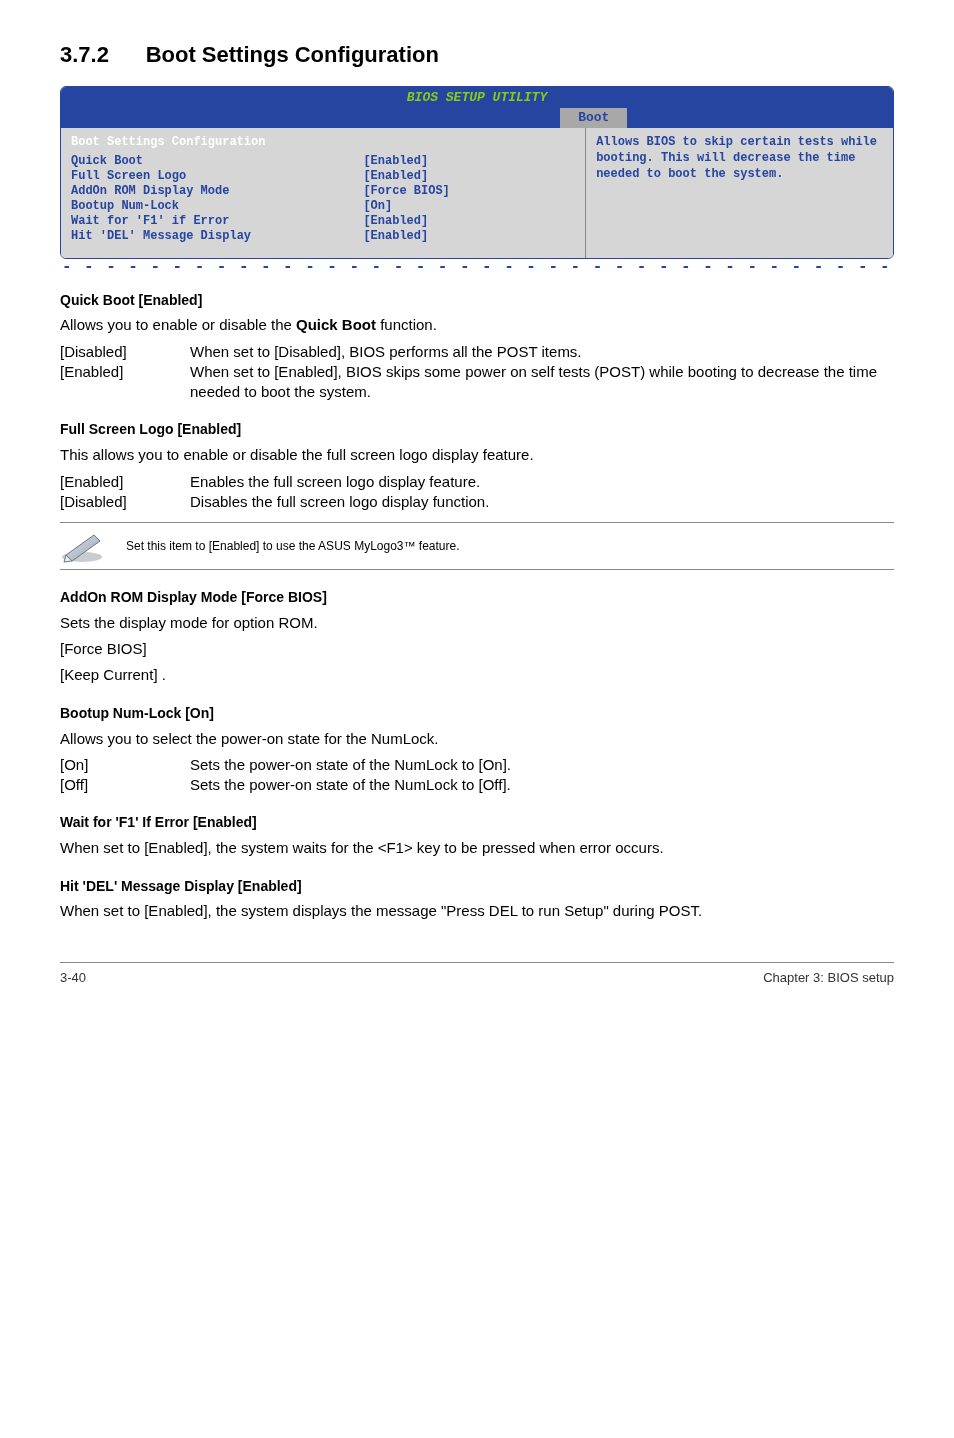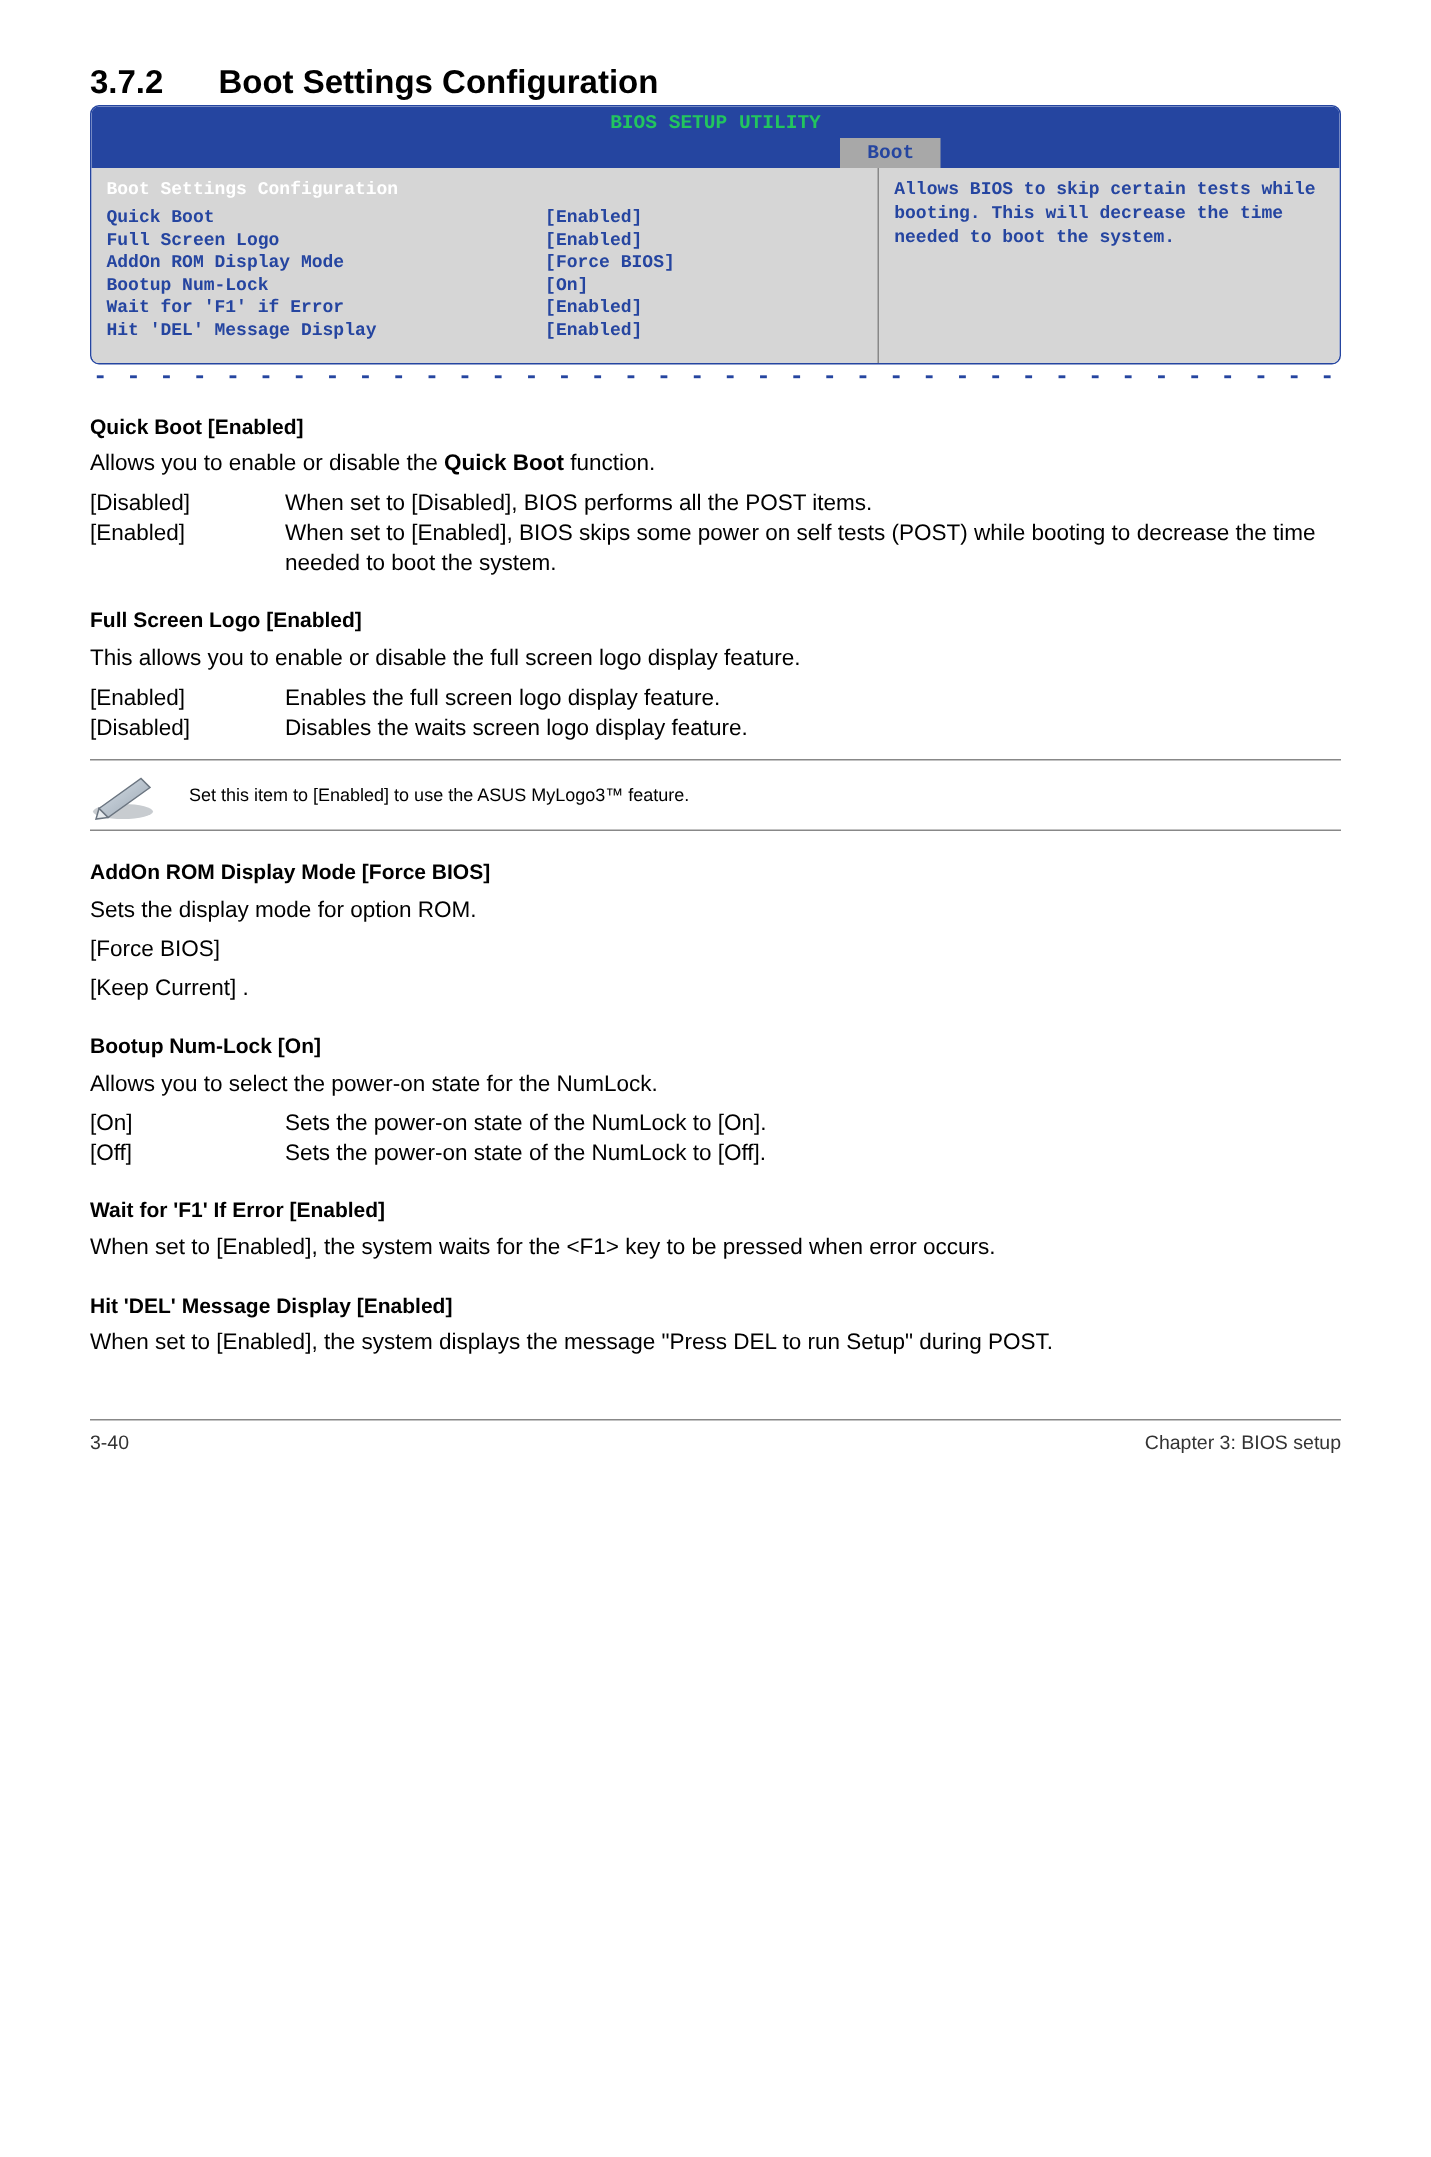--- a/index.html
+++ b/index.html
@@ -5,27 +5,27 @@
   * { margin: 0; padding: 0; box-sizing: border-box; }
   body {
     font-family: Arial, Helvetica, sans-serif;
     font-size: 15px;
     color: #000;
     background: #fff;
     width: 954px;
     padding: 40px 60px 20px 60px;
     line-height: 1.35;
   }
-  h2 { font-size: 22px; font-weight: bold; }
+  h2 { font-size: 22px; font-weight: bold; margin-bottom: 16px; }
   h3 { font-size: 14px; font-weight: bold; margin-top: 18px; margin-bottom: 6px; }
   p  { margin-bottom: 6px; }
 
   
   .bios-box { border: 1px solid #2545a0; border-radius: 6px; overflow: hidden; margin-bottom: 4px; }
-  .bios-title { background: #2545a0; color: #22c55e; text-align: center; font-family: "Courier New", monospace; font-size: 13px; font-weight: bold; padding: 2px 0; }
+  .bios-title { background: #2545a0; color: #84cc16; text-align: center; font-family: "Courier New", monospace; font-size: 13px; font-weight: bold; padding: 2px 0; font-style: italic; }
   .bios-tabs { background: #2545a0; display: flex; font-family: "Courier New", monospace; font-size: 13px; justify-content: space-between; }
   .bios-tabs .spacer { flex: 0 0 60%; }
   .bios-tabs .tab { background: #a8a8a8; color: #2545a0; padding: 1px 18px; font-weight: bold; }
   .bios-tabs .rest { flex: 1; }
   .bios-body { display: flex; background: #d6d6d6; font-family: "Courier New", monospace; font-size: 12px; }
   .bios-left { flex: 0 0 63%; padding: 6px 10px 14px 10px; }
   .bios-right { flex: 1; border-left: 1px solid #888; padding: 6px 10px 14px 10px; color: #2545a0; font-weight: bold; }
   .panel-title { color: #fff; font-weight: bold; margin-bottom: 4px; }
   .bios-row { display: flex; color: #2545a0; font-weight: bold; line-height: 1.25; }
   .bios-row .k { flex: 0 0 58%; white-space: pre; }
@@ -151,21 +151,21 @@
 
 <h3>Full Screen Logo [Enabled]</h3>
 <p>This allows you to enable or disable the full screen logo display feature.</p>
 <div class="optlist">
   <div class="optrow">
       <div class="key">[Enabled]</div>
       <div class="val">Enables the full screen logo display feature.</div>
     </div>
   <div class="optrow">
       <div class="key">[Disabled]</div>
-      <div class="val">Disables the waits screen logo display feature.</div>
+      <div class="val">Disables the full screen logo display function.</div>
     </div>
 </div>
 
 <div class="note">
   <svg class="note-icon" viewBox="0 0 48 34">
     <defs>
       <linearGradient id="g" x1="0" y1="0" x2="1" y2="1">
         <stop offset="0" stop-color="#d8e0e8"></stop>
           <stop offset="1" stop-color="#9aa6b2"></stop>
       </linearGradient>

